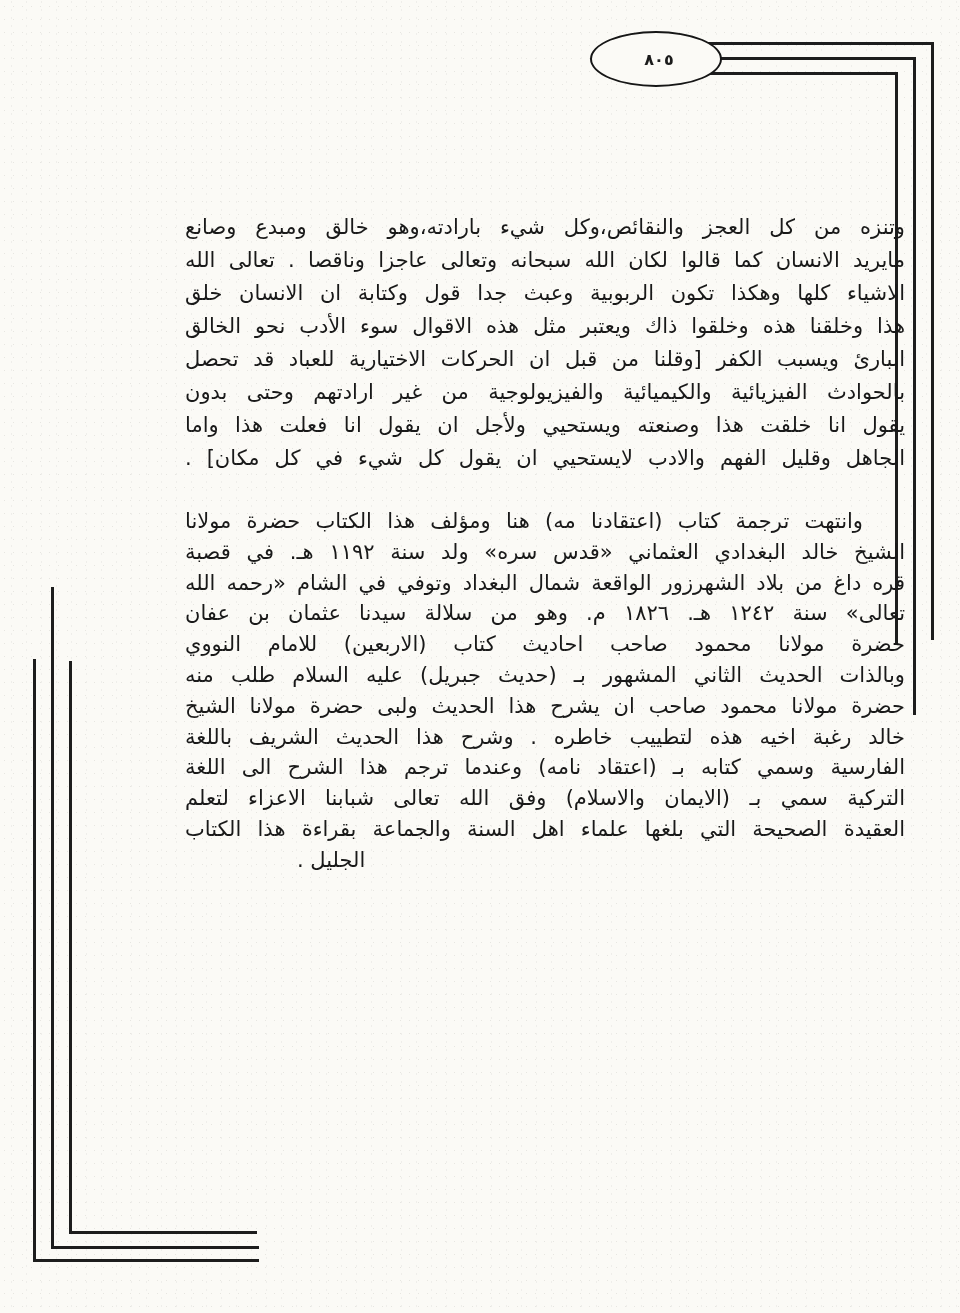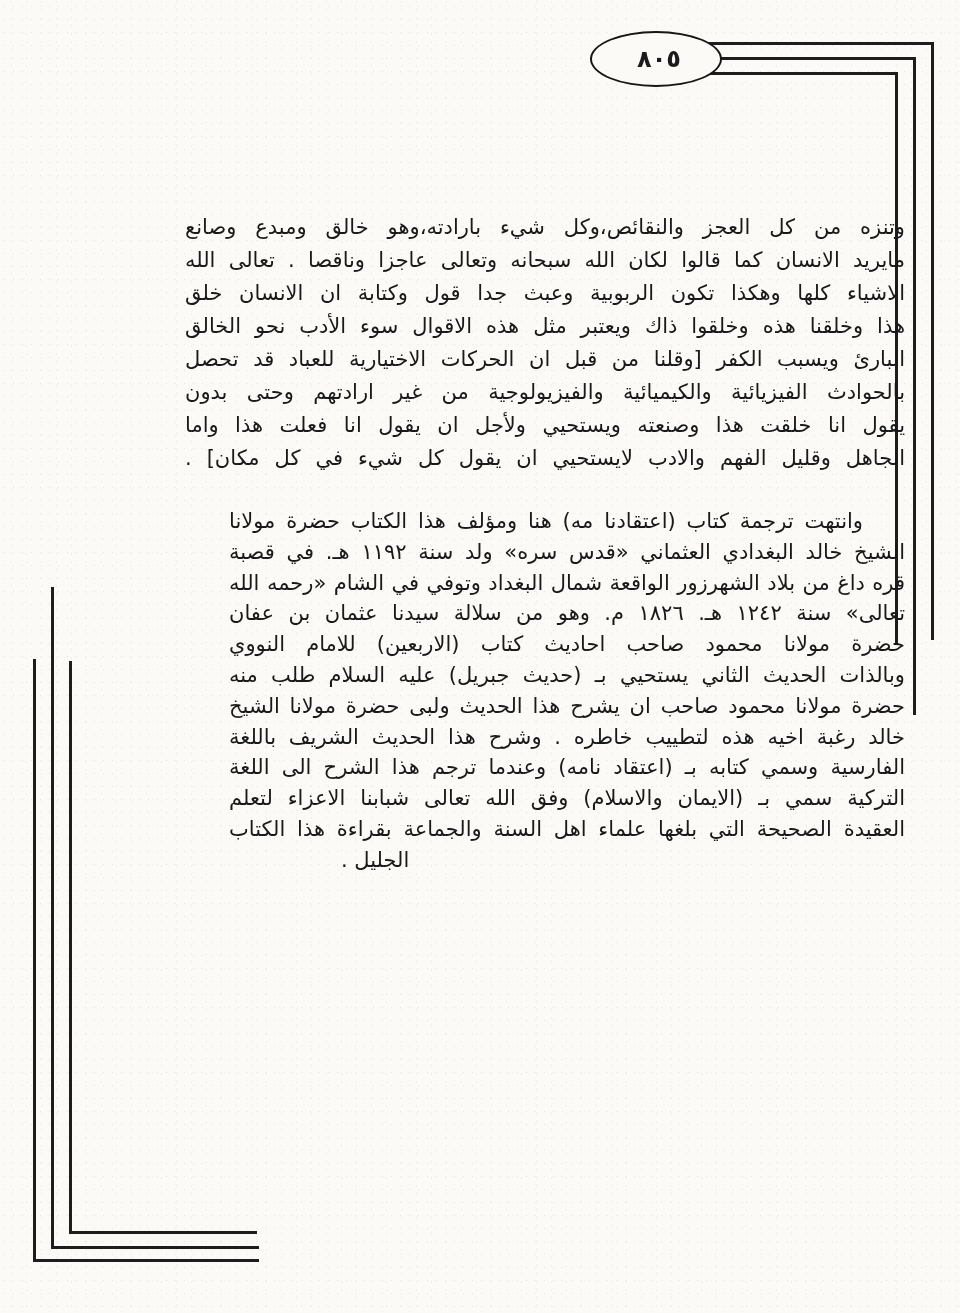--- a/index.html
+++ b/index.html
@@ -48,21 +48,21 @@
     background: #fbfaf6;
     z-index: 2;
     display: flex;
     align-items: center;
     justify-content: center;
     font-weight: bold;
   }
   .oval-top {
     left: 590px; top: 31px;
     width: 122px; height: 52px;
-    font-size: 24px;
+    font-size: 16px;
     letter-spacing: 9px;
     padding-left: 6px;
   }
   .oval-bottom {
     left: 254px; top: 1224px;
     width: 126px; height: 55px;
     font-size: 22px;
     letter-spacing: 6px;
     padding-left: 4px;
   }
@@ -72,21 +72,21 @@
     position: absolute;
     left: 185px;
     width: 720px;
     direction: rtl;
     font-size: 21px;
     color: #191919;
   }
   .para1 { top: 211px; }
   .para2 { top: 506px; }
   .para1 .text-line { height: 33px;   line-height: 33px; }
-  .para2 .text-line { height: 30.8px; line-height: 30.8px; margin-left: 44px; }
+  .para2 .text-line { height: 30.8px; line-height: 30.8px; }
   .text-line {
     text-align: justify;
     text-align-last: justify;
     white-space: nowrap;
     overflow: visible;
   }
   
   .para2 .text-line:first-child { padding-right: 42px; }
   
   .para2 .text-line:last-child {
@@ -132,21 +132,21 @@
       <div class="text-line">يقول انا خلقت هذا وصنعته ويستحيي ولأجل ان يقول انا فعلت هذا واما</div>
       <div class="text-line">الجاهل وقليل الفهم والادب لايستحيي ان يقول كل شيء في كل مكان] .</div>
     </div>
 
   <div class="textblock para2">
       <div class="text-line">وانتهت ترجمة كتاب (اعتقادنا مه) هنا ومؤلف هذا الكتاب حضرة مولانا</div>
       <div class="text-line">الشيخ خالد البغدادي العثماني «قدس سره» ولد سنة ١١٩٢ هـ. في قصبة</div>
       <div class="text-line">قره داغ من بلاد الشهرزور الواقعة شمال البغداد وتوفي في الشام «رحمه الله</div>
       <div class="text-line">تعالى» سنة ١٢٤٢ هـ. ١٨٢٦ م. وهو من سلالة سيدنا عثمان بن عفان</div>
       <div class="text-line">حضرة مولانا محمود صاحب احاديث كتاب (الاربعين) للامام النووي</div>
-      <div class="text-line">وبالذات الحديث الثاني يستحيي بـ (حديث جبريل) عليه السلام طلب منه</div>
+      <div class="text-line">وبالذات الحديث الثاني المشهور بـ (حديث جبريل) عليه السلام طلب منه</div>
       <div class="text-line">حضرة مولانا محمود صاحب ان يشرح هذا الحديث ولبى حضرة مولانا الشيخ</div>
       <div class="text-line">خالد رغبة اخيه هذه لتطييب خاطره . وشرح هذا الحديث الشريف باللغة</div>
       <div class="text-line">الفارسية وسمي كتابه بـ (اعتقاد نامه) وعندما ترجم هذا الشرح الى اللغة</div>
       <div class="text-line">التركية سمي بـ (الايمان والاسلام) وفق الله تعالى شبابنا الاعزاء لتعلم</div>
       <div class="text-line">العقيدة الصحيحة التي بلغها علماء اهل السنة والجماعة بقراءة هذا الكتاب</div>
       <div class="text-line">الجليل .</div>
     </div>
 
 </div>
 

